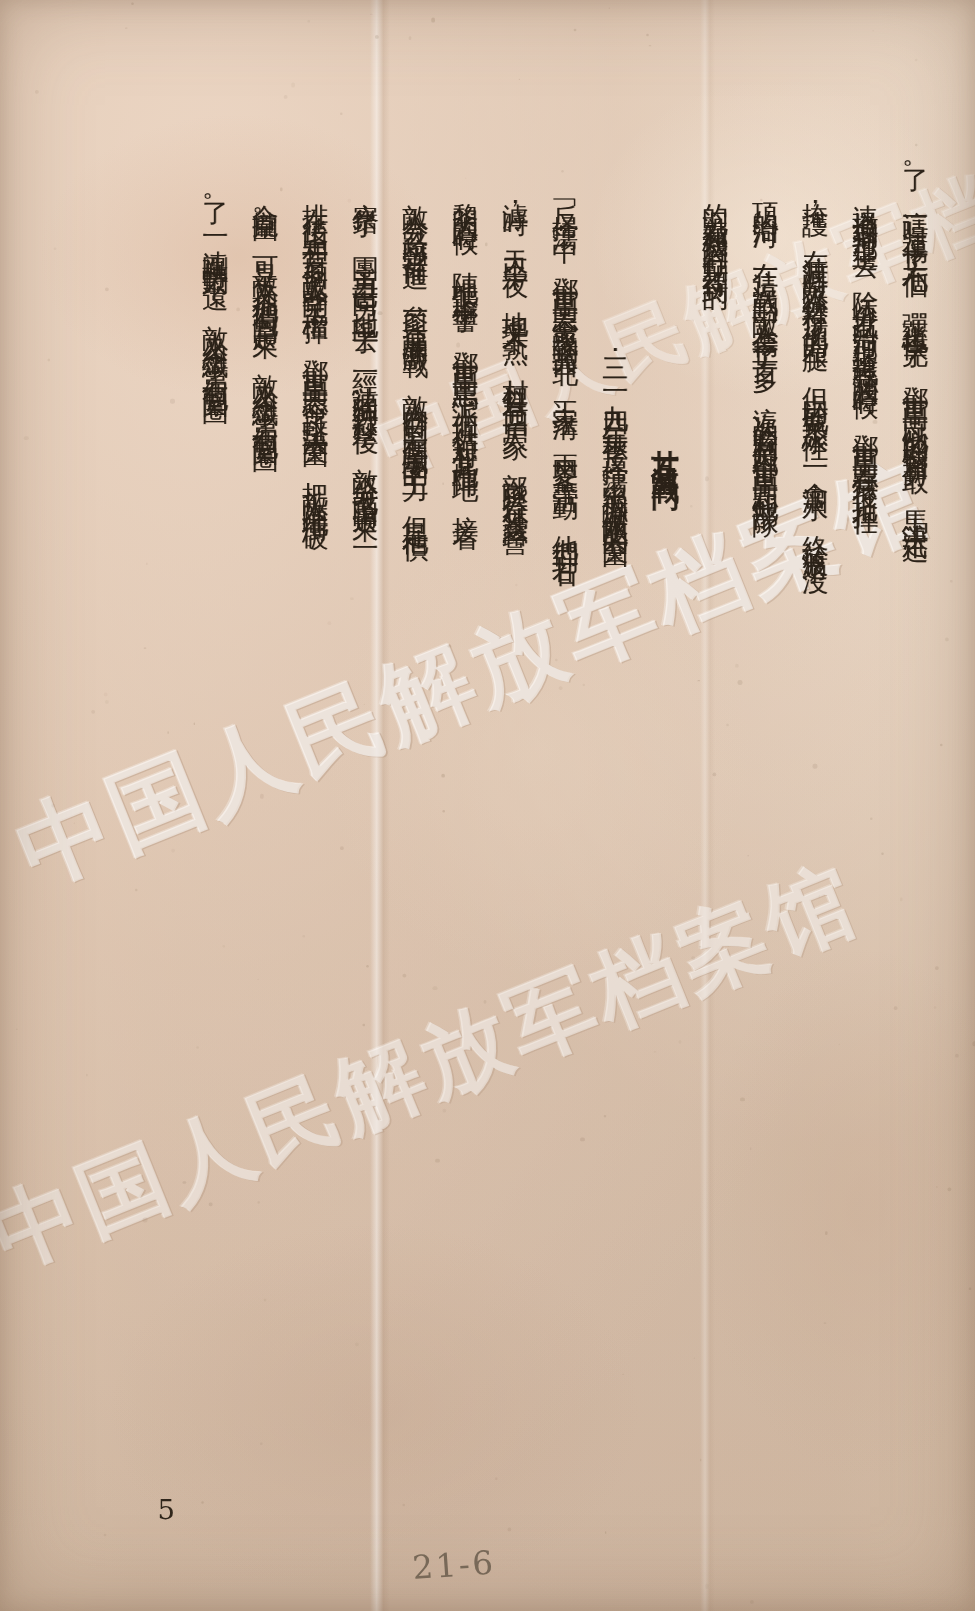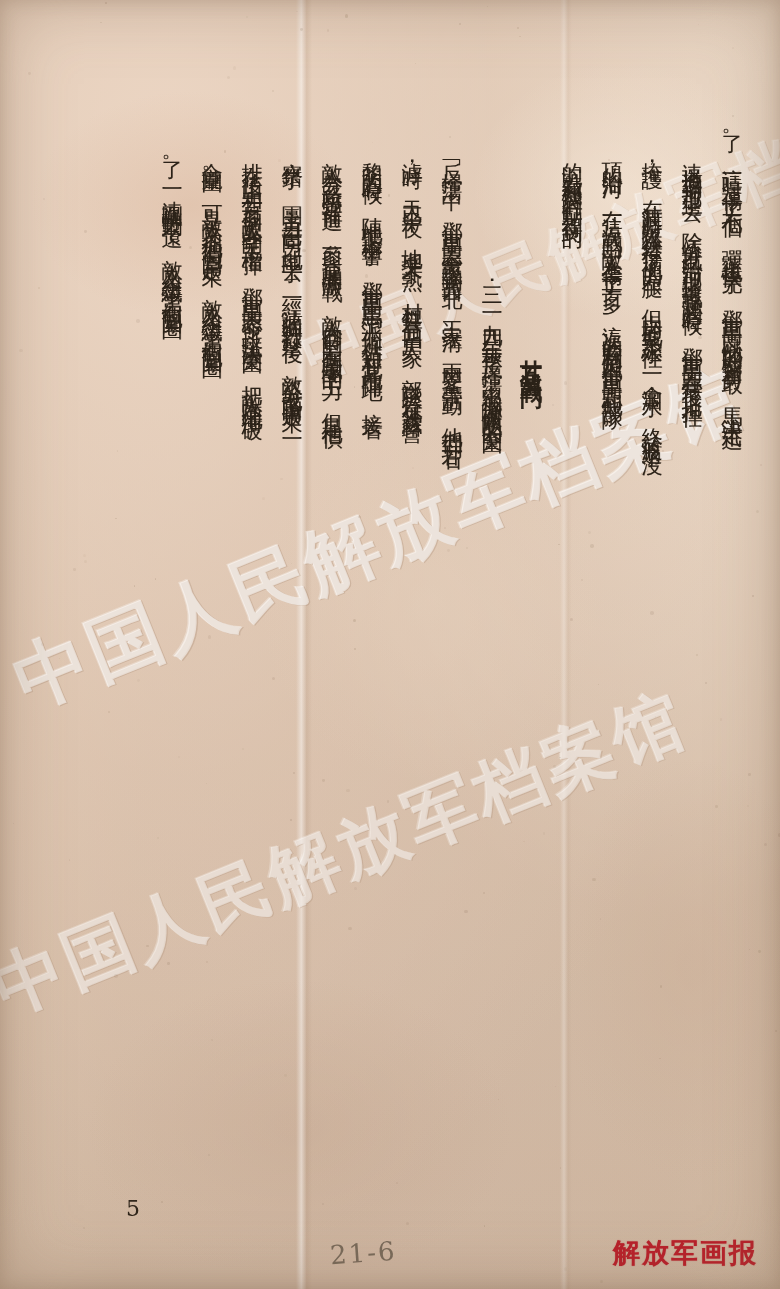--- a/index.html
+++ b/index.html
@@ -184,21 +184,20 @@
     <div class="col indent1">黎明的時候，陣地聽上槍響了，鄧世軍同志馬上派一個班佔領村北高地陣地，接着</div>
     <div class="col indent1">敵人分三路向營裡前進，參與一連展開激戰，敵人的目的是在圍殲團的主力，但是他偵</div>
     <div class="col indent1">察錯了，團主力早已向另一地區去了。經一連的猛烈打擊後，敵盜分七路圍過來，一</div>
     <div class="col indent1">排在後山上和三百多個敵人幹開了手榴彈，鄧世軍同志命令一排堅決突圍，把敵人陣地衝破</div>
     <div class="col indent1">合攏圍。可是敵人又把他們包圍起來，敵人又組織了第二個包圍圈。</div>
     <div class="col indent1">了。一連剛轉動不遠，敵人又組織了第二個包圍圈。</div>
   </div>
 
   <div class="page-no">5</div>
   <div class="pencil-note">21-6</div>
-  <div class="red-stamp">解放军画报</div>
 
   <div class="edge-dark"></div>
 <div class="speck" style="width: 3.01803px; height: 3.01803px; left: 777.71px; top: 833.491px; opacity: 0.47;"></div>
     <div class="speck" style="width: 1.32561px; height: 1.32561px; left: 654.721px; top: 716.328px; opacity: 0.17;"></div>
     <div class="speck" style="width: 3.24239px; height: 3.24239px; left: 232.884px; top: 66.4233px; opacity: 0.19;"></div>
     <div class="speck" style="width: 1.8483px; height: 1.8483px; left: 483.536px; top: 1225.49px; opacity: 0.58;"></div>
     <div class="speck" style="width: 3.33445px; height: 3.33445px; left: 352.732px; top: 619.148px; opacity: 0.58;"></div>
     <div class="speck" style="width: 1.87502px; height: 1.87502px; left: 241.958px; top: 748.396px; opacity: 0.23;"></div>
     <div class="speck" style="width: 3.36348px; height: 3.36348px; left: 83.9745px; top: 559.569px; opacity: 0.2;"></div>
     <div class="speck" style="width: 3.35096px; height: 3.35096px; left: 136.362px; top: 319.314px; opacity: 0.36;"></div>

